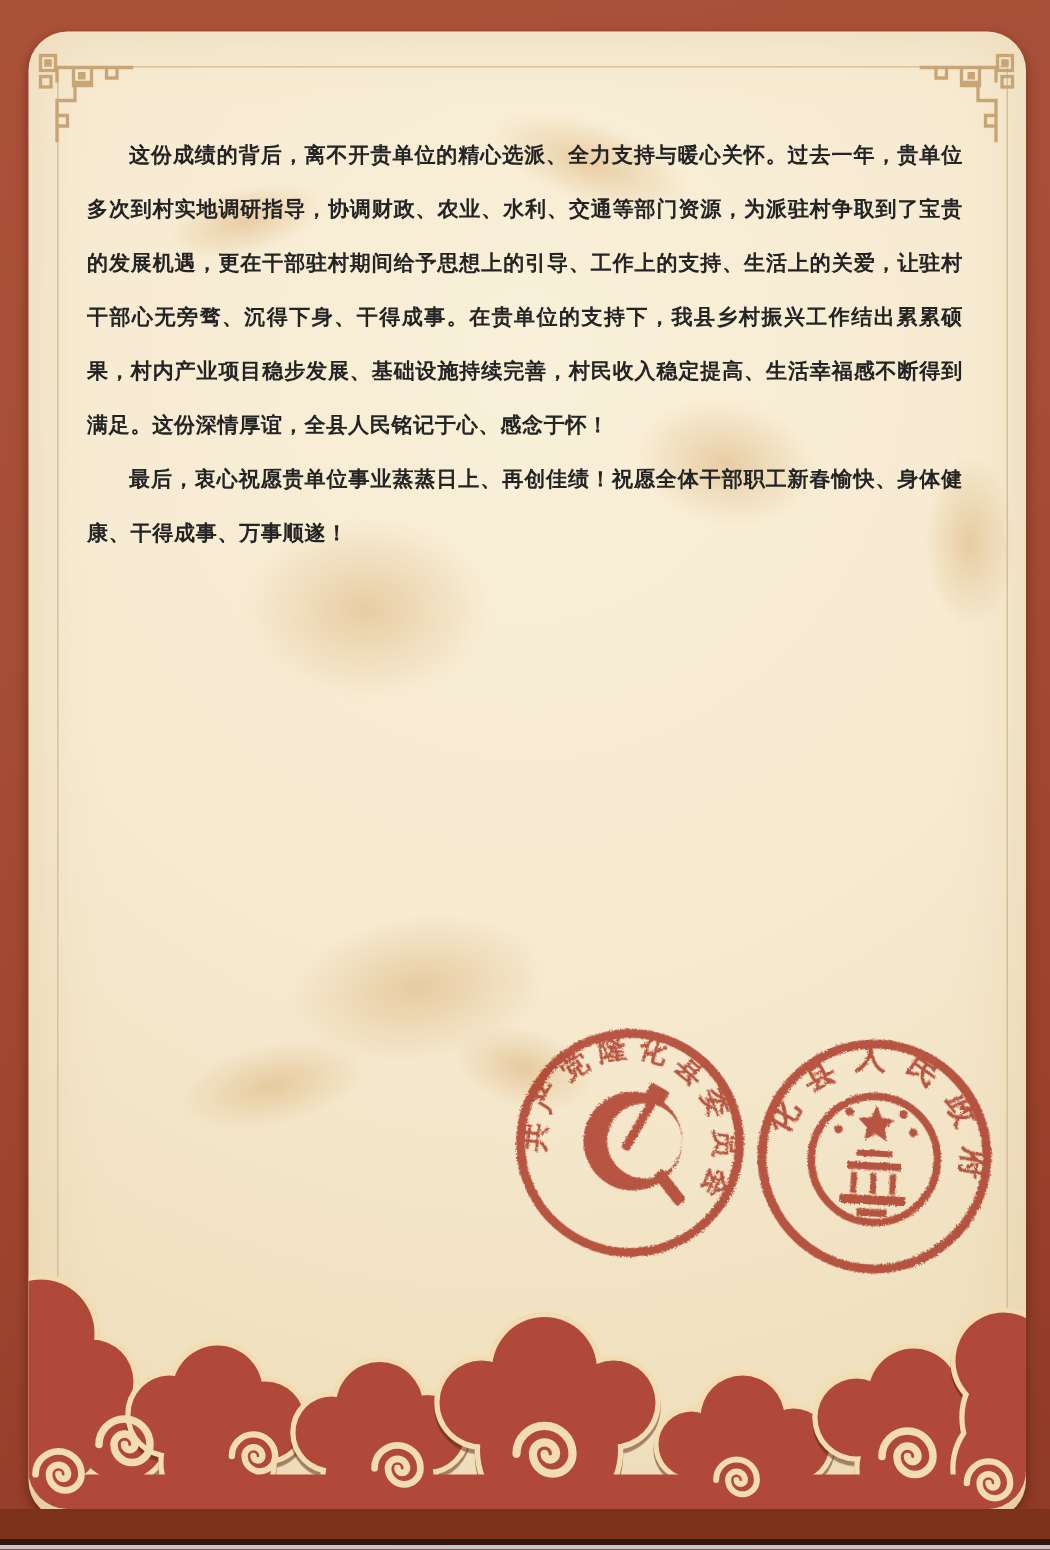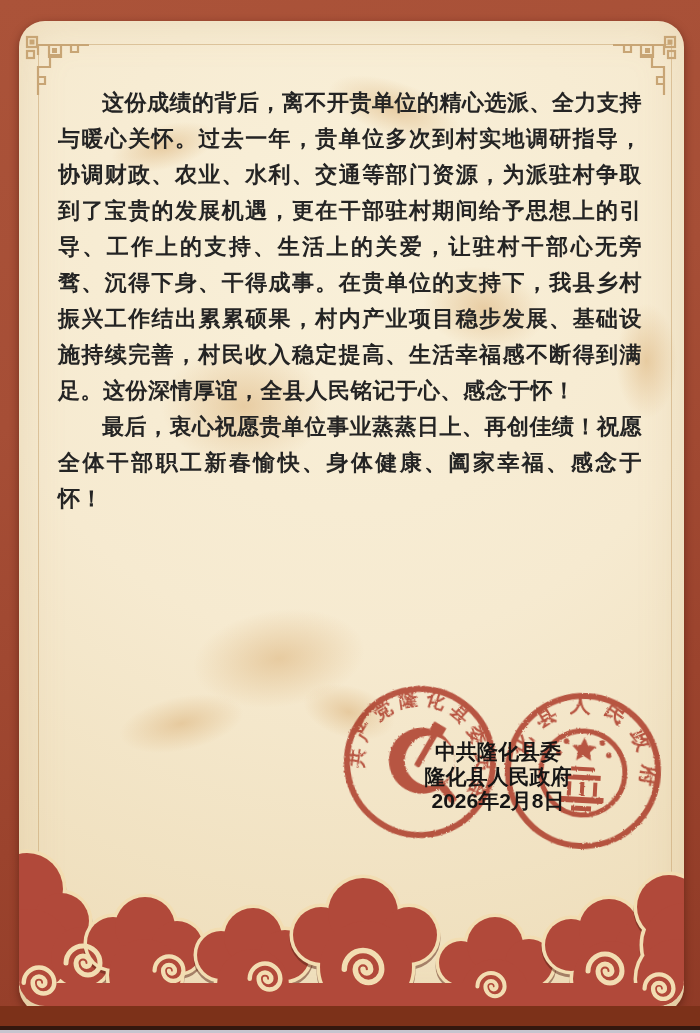--- a/index.html
+++ b/index.html
@@ -24,21 +24,21 @@
   .corner{position:absolute;top:10px;width:64px;height:64px;}
   .corner-tl{left:6px;}
   .corner-tr{right:7px;transform:scaleX(-1);}
   
   .wm{position:absolute;border-radius:50%;
       background:radial-gradient(closest-side,rgba(219,178,122,.55),rgba(219,178,122,0) 72%);
       pointer-events:none;}
   
   .content{
     position:absolute;left:39px;right:42px;top:64px;z-index:2;
-    font-size:22px;line-height:36px;font-weight:600;letter-spacing:.5px;
+    font-size:14px;line-height:36px;font-weight:600;letter-spacing:.5px;
     color:#242424;text-align:justify;
   }
   .content p{margin:0;text-indent:2em;}
   
   .signature{
     position:absolute;left:329px;top:719px;width:300px;z-index:7;
     text-align:center;font-size:21px;font-weight:700;color:#151515;line-height:24.5px;
   }
   
   .seal{position:absolute;z-index:6;mix-blend-mode:multiply;opacity:.88;}
@@ -113,21 +113,21 @@
         <path d="M13,46 H20 V53 H13"></path>
       </g>
       <g fill="#c8a575">
         <rect x="4.5" y="8.5" width="5" height="5"></rect>
         <rect x="27" y="17" width="5" height="5"></rect>
       </g>
     </svg>
 
     <div class="content">
       <p>这份成绩的背后，离不开贵单位的精心选派、全力支持与暖心关怀。过去一年，贵单位多次到村实地调研指导，协调财政、农业、水利、交通等部门资源，为派驻村争取到了宝贵的发展机遇，更在干部驻村期间给予思想上的引导、工作上的支持、生活上的关爱，让驻村干部心无旁骛、沉得下身、干得成事。在贵单位的支持下，我县乡村振兴工作结出累累硕果，村内产业项目稳步发展、基础设施持续完善，村民收入稳定提高、生活幸福感不断得到满足。这份深情厚谊，全县人民铭记于心、感念于怀！</p>
-      <p>最后，衷心祝愿贵单位事业蒸蒸日上、再创佳绩！祝愿全体干部职工新春愉快、身体健康、阖家幸福、感念于怀！</p>
+      <p>最后，衷心祝愿贵单位事业蒸蒸日上、再创佳绩！祝愿全体干部职工新春愉快、身体健康、干得成事、万事顺遂！</p>
     </div>
 
     <svg class="seal seal-party" viewBox="0 0 160 160">
       <g filter="url(#stampRough)" fill="#b8473a">
         <circle cx="80" cy="80" r="73" fill="none" stroke="#b8473a" stroke-width="6"></circle>
         <path id="partyTextPath" d="M80,80 m-57,0 a57,57 0 1 1 114,0 a57,57 0 1 1 -114,0" fill="none"></path>
         <text font-size="19" letter-spacing="6" fill="#b8473a" text-anchor="middle">
           <textPath href="#partyTextPath" startOffset="25%">中国共产党隆化县委员会</textPath>
         </text>
         <g>
@@ -159,25 +159,20 @@
           <rect x="70" y="78" width="24" height="4"></rect>
           <rect x="67" y="93" width="4" height="14"></rect>
           <rect x="80" y="93" width="4" height="14"></rect>
           <rect x="93" y="93" width="4" height="14"></rect>
           <rect x="60" y="108" width="44" height="6"></rect>
           <rect x="72" y="117" width="20" height="5"></rect>
         </g>
       </g>
     </svg>
 
-    <div class="signature">
-      <div>中共隆化县委</div>
-      <div>隆化县人民政府</div>
-      <div>2026年2月8日</div>
-    </div>
   </div>
 
   <div class="clouds-wrap">
     <svg width="665" height="161" viewBox="0 0 665 161">
       <g class="cl">
         <circle class="o" cx="8" cy="44" r="36"></circle>
           <circle class="o" cx="42" cy="76" r="28"></circle>
         <circle class="o" cx="10" cy="106" r="42"></circle>
           <circle class="o" cx="62" cy="112" r="30"></circle>
         <circle cx="8" cy="44" r="36"></circle>

